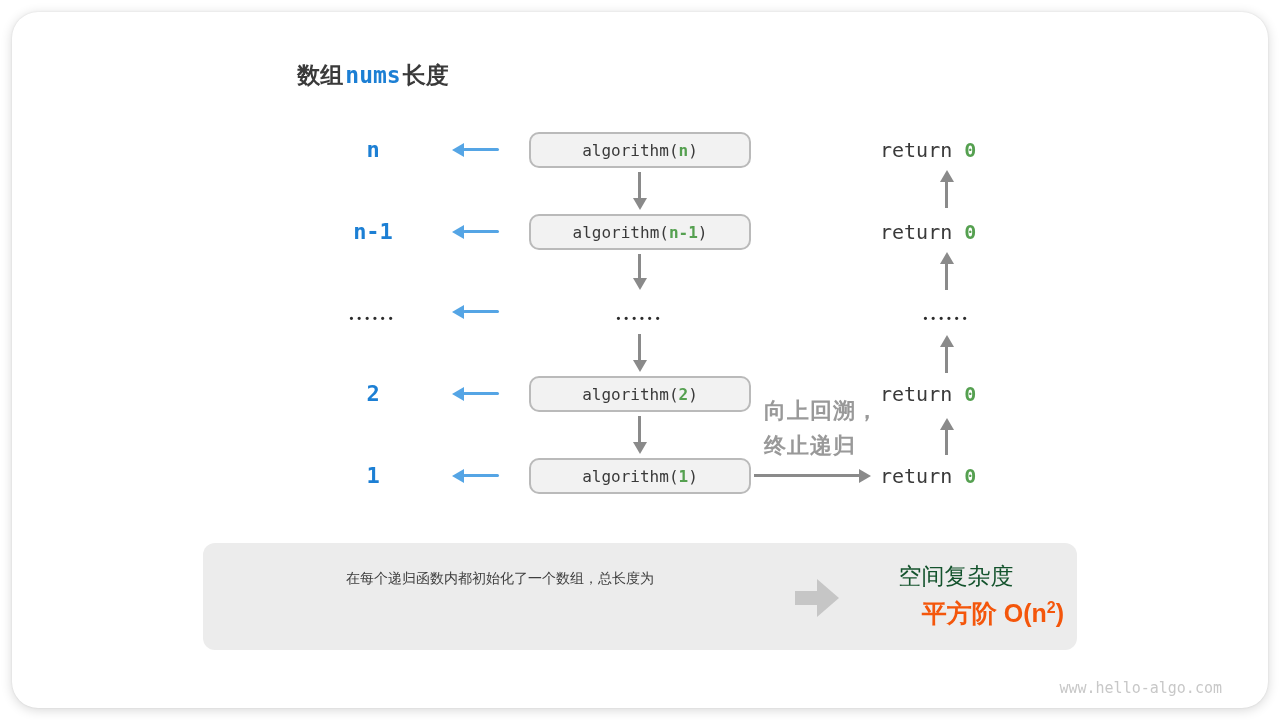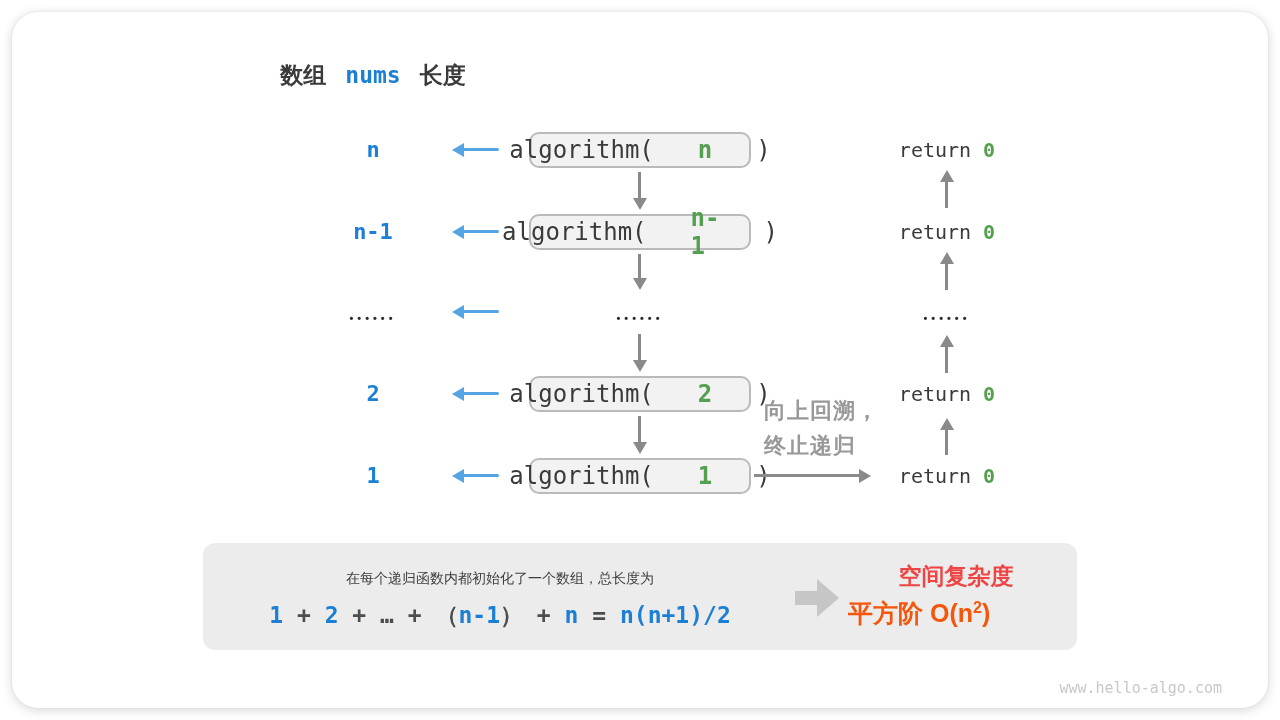--- a/index.html
+++ b/index.html
@@ -18,43 +18,43 @@
   html,body{width:1280px;height:720px;background:#ffffff;overflow:hidden;
     font-family:"Liberation Sans","DejaVu Sans",sans-serif;}
   .stage{position:relative;width:1280px;height:720px;}
   .card{position:absolute;left:12px;top:12px;width:1256px;height:696px;
     background:#ffffff;border-radius:26px;
     box-shadow:0 2px 12px rgba(0,0,0,0.16),0 0 2px rgba(0,0,0,0.10);}
 
   
   .hdr{position:absolute;top:60px;height:30px;line-height:30px;text-align:center;
     font-size:23px;font-weight:bold;}
-  .hdr-left{left:258px;width:230px;display:flex;justify-content:center;gap:19px;color:var(--dark);}
+  .hdr-left{left:258px;width:230px;display:flex;justify-content:center;gap:2px;color:var(--dark);}
   .hdr-left .code{font-family:"DejaVu Sans Mono","Liberation Mono",monospace;color:var(--blue);}
   .hdr-mid{left:575px;width:130px;color:var(--gray);}
   .hdr-right{left:883px;width:130px;color:var(--gray);}
 
   
   .llabel{position:absolute;left:300px;width:146px;height:30px;line-height:30px;
     text-align:center;font-family:"DejaVu Sans Mono","Liberation Mono",monospace;
     font-weight:bold;font-size:22px;color:var(--blue);}
 
   
   .dots{position:absolute;height:16px;line-height:14px;text-align:center;
     font-size:11px;letter-spacing:4px;font-weight:bold;color:#2b2b2b;}
 
   
   .callbox{position:absolute;left:529px;width:222px;height:36px;
     border:2px solid var(--boxborder);border-radius:10px;background:var(--boxfill);
     display:flex;align-items:center;justify-content:center;
-    font-family:"DejaVu Sans Mono","Liberation Mono",monospace;font-size:24px;color:var(--dark);gap:44px;}
+    font-family:"DejaVu Sans Mono","Liberation Mono",monospace;font-size:16px;color:var(--dark);}
   .callbox .arg{color:var(--green);font-weight:bold;}
 
   
-  .ret{position:absolute;left:880px;width:134px;height:30px;line-height:30px;text-align:center;
+  .ret{position:absolute;left:880px;width:134px;height:30px;line-height:30px;text-align:left;
     font-family:"DejaVu Sans Mono","Liberation Mono",monospace;font-size:20px;color:var(--dark);}
   .ret .val{color:var(--green);font-weight:bold;margin-left:12px;}
 
   
   .ar-left{position:absolute;left:463px;width:36px;height:3px;background:var(--lblue);border-radius:2px;}
   .ar-left::before{content:'';position:absolute;left:-11px;top:-5.5px;width:0;height:0;
     border-top:7px solid transparent;border-bottom:7px solid transparent;border-right:12px solid var(--lblue);}
   .ar-down{position:absolute;left:638px;width:3px;background:var(--agray);}
   .ar-down::after{content:'';position:absolute;bottom:-10px;left:-5.5px;width:0;height:0;
     border-left:7px solid transparent;border-right:7px solid transparent;border-top:12px solid var(--agray);}
@@ -77,23 +77,23 @@
   .sum-formula{position:absolute;left:220px;top:599px;width:560px;height:32px;line-height:32px;
     text-align:center;font-family:"DejaVu Sans Mono","Liberation Mono",monospace;
     font-weight:bold;font-size:23px;}
   .f-b{color:var(--blue);}
   .f-d{color:#4d4d4d;}
   .block-arrow{position:absolute;left:795px;top:579px;width:46px;height:38px;}
   .block-arrow::before{content:'';position:absolute;left:0;top:12px;width:22px;height:14px;background:#c6c6c6;}
   .block-arrow::after{content:'';position:absolute;left:22px;top:0;width:0;height:0;
     border-top:19px solid transparent;border-bottom:19px solid transparent;border-left:22px solid #c6c6c6;}
   .res-title{position:absolute;left:848px;top:561px;width:216px;height:30px;line-height:30px;
-    text-align:center;font-size:23px;font-weight:bold;color:#ef4444;}
+    text-align:center;font-size:23px;font-weight:normal;color:#14532d;}
   .res-value{position:absolute;left:848px;top:597px;width:216px;height:32px;line-height:32px;
-    text-align:left;font-size:25px;font-weight:bold;color:var(--orange);}
+    text-align:right;font-size:25px;font-weight:bold;color:var(--orange);}
   .res-value sup{font-size:16px;vertical-align:super;line-height:0;}
 
   
   .footer{position:absolute;left:1010px;top:678px;width:212px;height:20px;line-height:20px;
     text-align:right;font-family:"DejaVu Sans Mono","Liberation Mono",monospace;
     font-size:15px;color:#c8c8c8;}
 </style>
 </head>
 <body>
 
@@ -166,19 +166,18 @@
       <span class="arg">1</span>
       <span>)</span>
   </div>
   <div class="ar-right" style="left:754px;top:474px;width:106px"></div>
   <div class="ret" style="top:461px">
     <span>return</span><span class="val">0</span>
   </div>
 
   <div class="panel"></div>
   <div class="sum-line1">在每个递归函数内都初始化了一个数组，总长度为</div>
-  <div class="sum-formula"><span class="f-b">1</span><span class="f-d"> + </span><span class="f-b">2</span><span class="f-d"> + </span><span class="f-d">…</span><span class="f-d"> + </span><span class="f-d">（</span><span class="f-b">n-1</span><span class="f-d">）</span><span class="f-d"> + </span><span class="f-b">n</span><span class="f-d"> = </span><span class="f-b">n(n+1)/2</span></div>
   <div class="block-arrow"></div>
   <div class="res-title">空间复杂度</div>
   <div class="res-value"><span>平方阶 O(n</span><sup>2</sup><span>)</span></div>
 
   <div class="footer">www.hello-algo.com</div>
 </div>
 
 </body></html>

